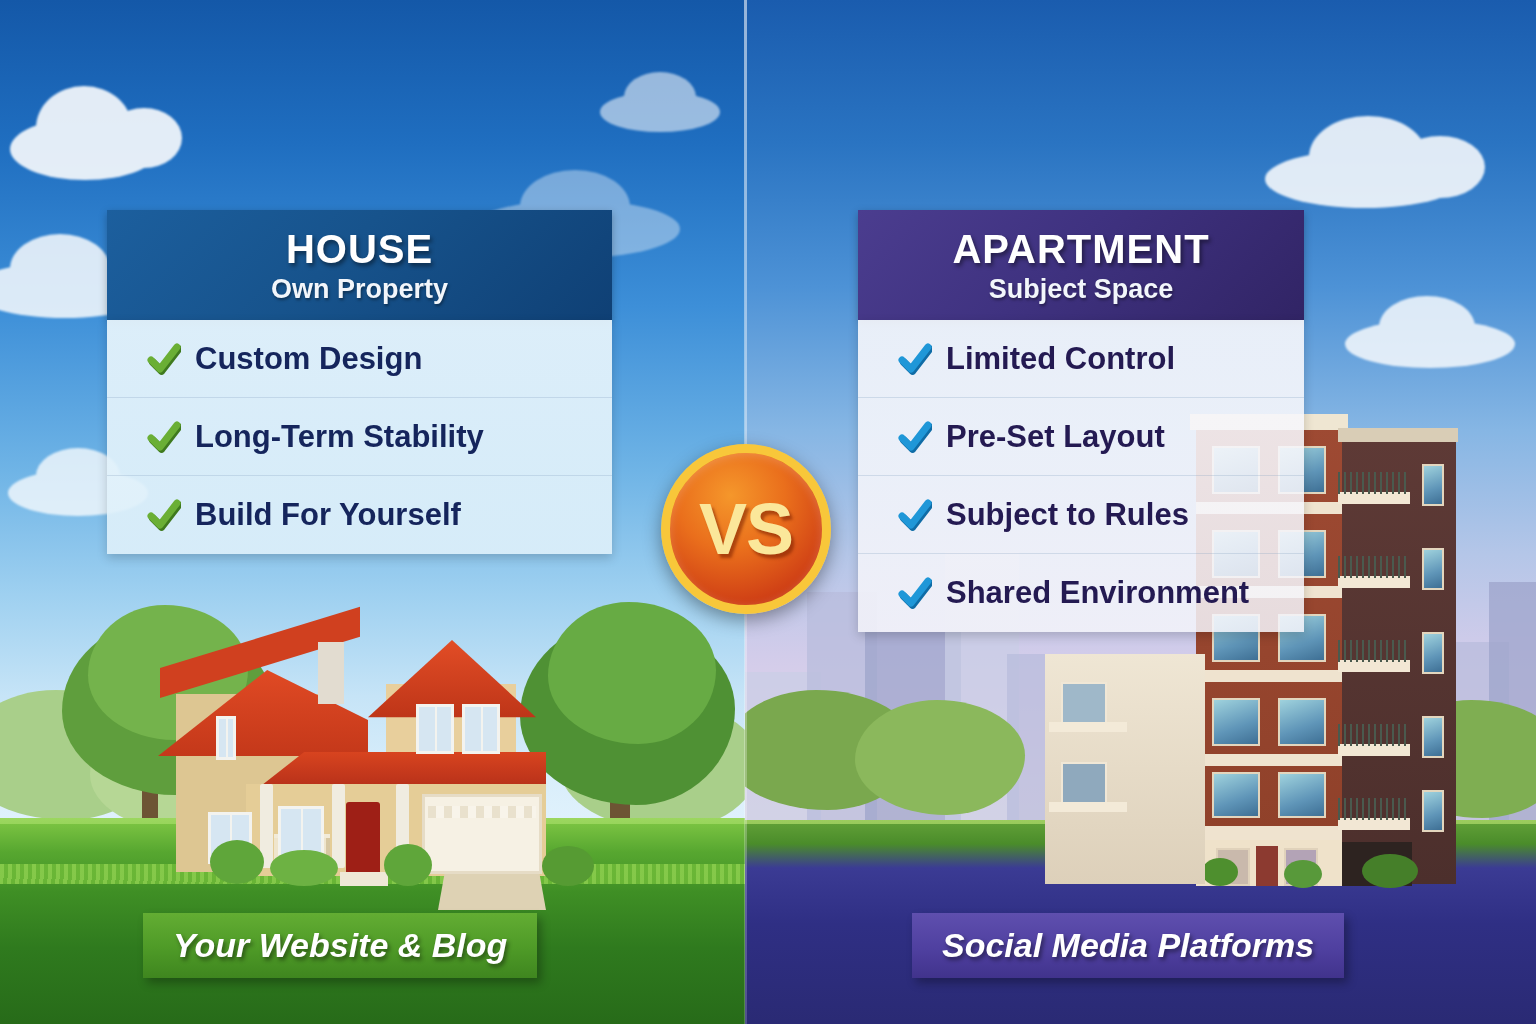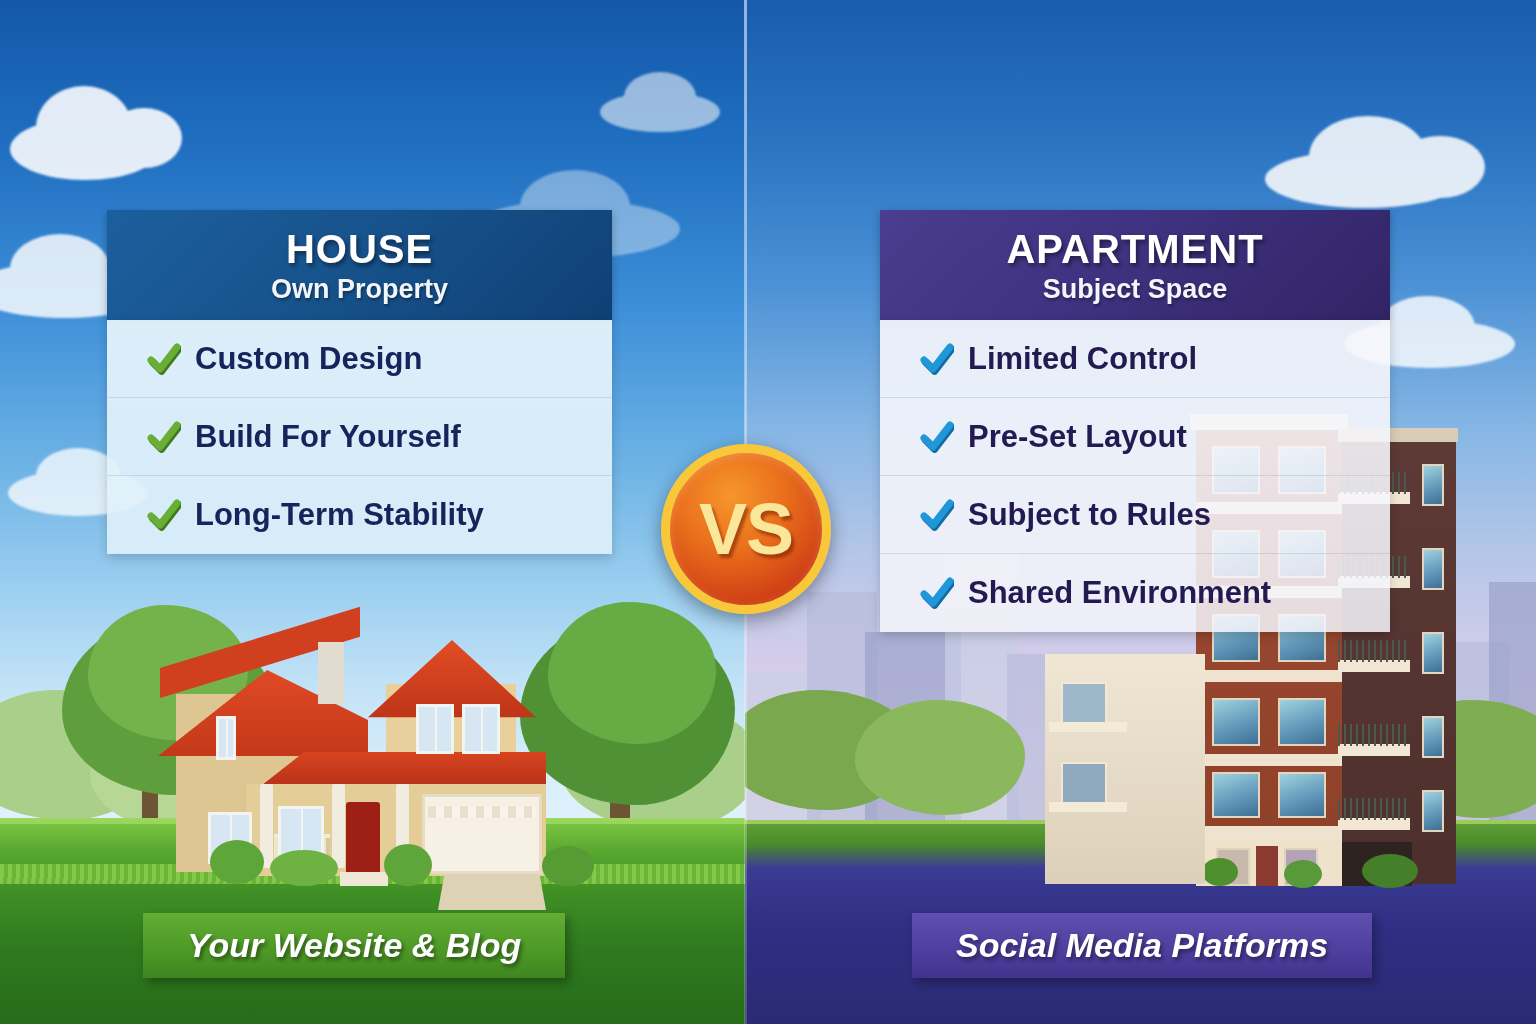--- a/index.html
+++ b/index.html
@@ -124,21 +124,21 @@
   }
   .main-title .vs-word { font-size:52px; font-weight:bold; }
   .sub-title {
     margin-top:10px; font-size:36px; font-weight:bold; color:#ffd94a;
     text-shadow:2px 3px 5px rgba(0,0,0,.45);
   }
 
   
   .panel { position:absolute; top:210px; z-index:30; }
   .panel-left  { left:107px;  width:505px; }
-  .panel-right { left:858px;  width:510px;margin-left:22px; }
+  .panel-right { left:858px;  width:446px; }
 
   .panel-head {
     text-align:center; padding:17px 10px 15px;
     box-shadow:0 3px 8px rgba(0,0,0,.28);
   }
   .panel-head.ph-left  { background:linear-gradient(135deg,#1c5f9e 0%,#17538c 45%,#0f4075 100%); }
   .panel-head.ph-right { background:linear-gradient(135deg,#4b3d8f 0%,#3f3280 45%,#312465 100%); }
   .panel-head h2 {
     font-size:40px; font-weight:bold; color:#ffffff; letter-spacing:1px;
     text-shadow:2px 3px 4px rgba(0,0,0,.45);
@@ -174,21 +174,21 @@
     display:flex; align-items:center; justify-content:center;
   }
   .vs-badge span {
     font-size:72px; font-weight:bold; color:#fbe79a; letter-spacing:-1px;
     text-shadow:3px 4px 3px rgba(120,30,0,.55);
   }
 
   
   .banner {
     position:absolute; bottom:46px; z-index:45;
-    padding:13px 44px; text-align:center;
+    padding:13px 30px; text-align:center;
     box-shadow:4px 5px 9px rgba(0,0,0,.30);
   }
   .banner span {
     font-size:34px; font-weight:bold; font-style:italic; color:#ffffff;
     text-shadow:2px 3px 4px rgba(0,0,0,.45);
     white-space:nowrap;
   }
   .banner-left  { left:143px; background:linear-gradient(180deg,#63ad33 0%,#4e9a27 55%,#3f861f 100%); }
   .banner-right { left:912px; background:linear-gradient(180deg,#5f4fae 0%,#4f40a0 55%,#41338c 100%);text-align:right; }
 </style>
@@ -372,31 +372,31 @@
         <span class="feat-label">Custom Design</span>
       </div>
 
       <div class="feat">
         <span class="check">
           <svg viewBox="0 0 34 34" width="34" height="34" aria-hidden="true">
             <path d="M4 18 L13 27 L30 5" fill="none" stroke="#3f7a1e" stroke-width="7.5" stroke-linecap="round" stroke-linejoin="round" transform="translate(1.6,2)"></path>
             <path d="M4 18 L13 27 L30 5" fill="none" stroke="#6aaf35" stroke-width="7" stroke-linecap="round" stroke-linejoin="round"></path>
           </svg>
         </span>
-        <span class="feat-label">Build For Yourself</span>
+        <span class="feat-label">Long-Term Stability</span>
       </div>
 
       <div class="feat">
         <span class="check">
           <svg viewBox="0 0 34 34" width="34" height="34" aria-hidden="true">
             <path d="M4 18 L13 27 L30 5" fill="none" stroke="#3f7a1e" stroke-width="7.5" stroke-linecap="round" stroke-linejoin="round" transform="translate(1.6,2)"></path>
             <path d="M4 18 L13 27 L30 5" fill="none" stroke="#6aaf35" stroke-width="7" stroke-linecap="round" stroke-linejoin="round"></path>
           </svg>
         </span>
-        <span class="feat-label">Long-Term Stability</span>
+        <span class="feat-label">Build For Yourself</span>
       </div>
 
     </div>
   </div>
 
   <div class="panel panel-right">
     <div class="panel-head ph-right">
       <h2>APARTMENT</h2>
       <h3>Subject Space</h3>
     </div>

